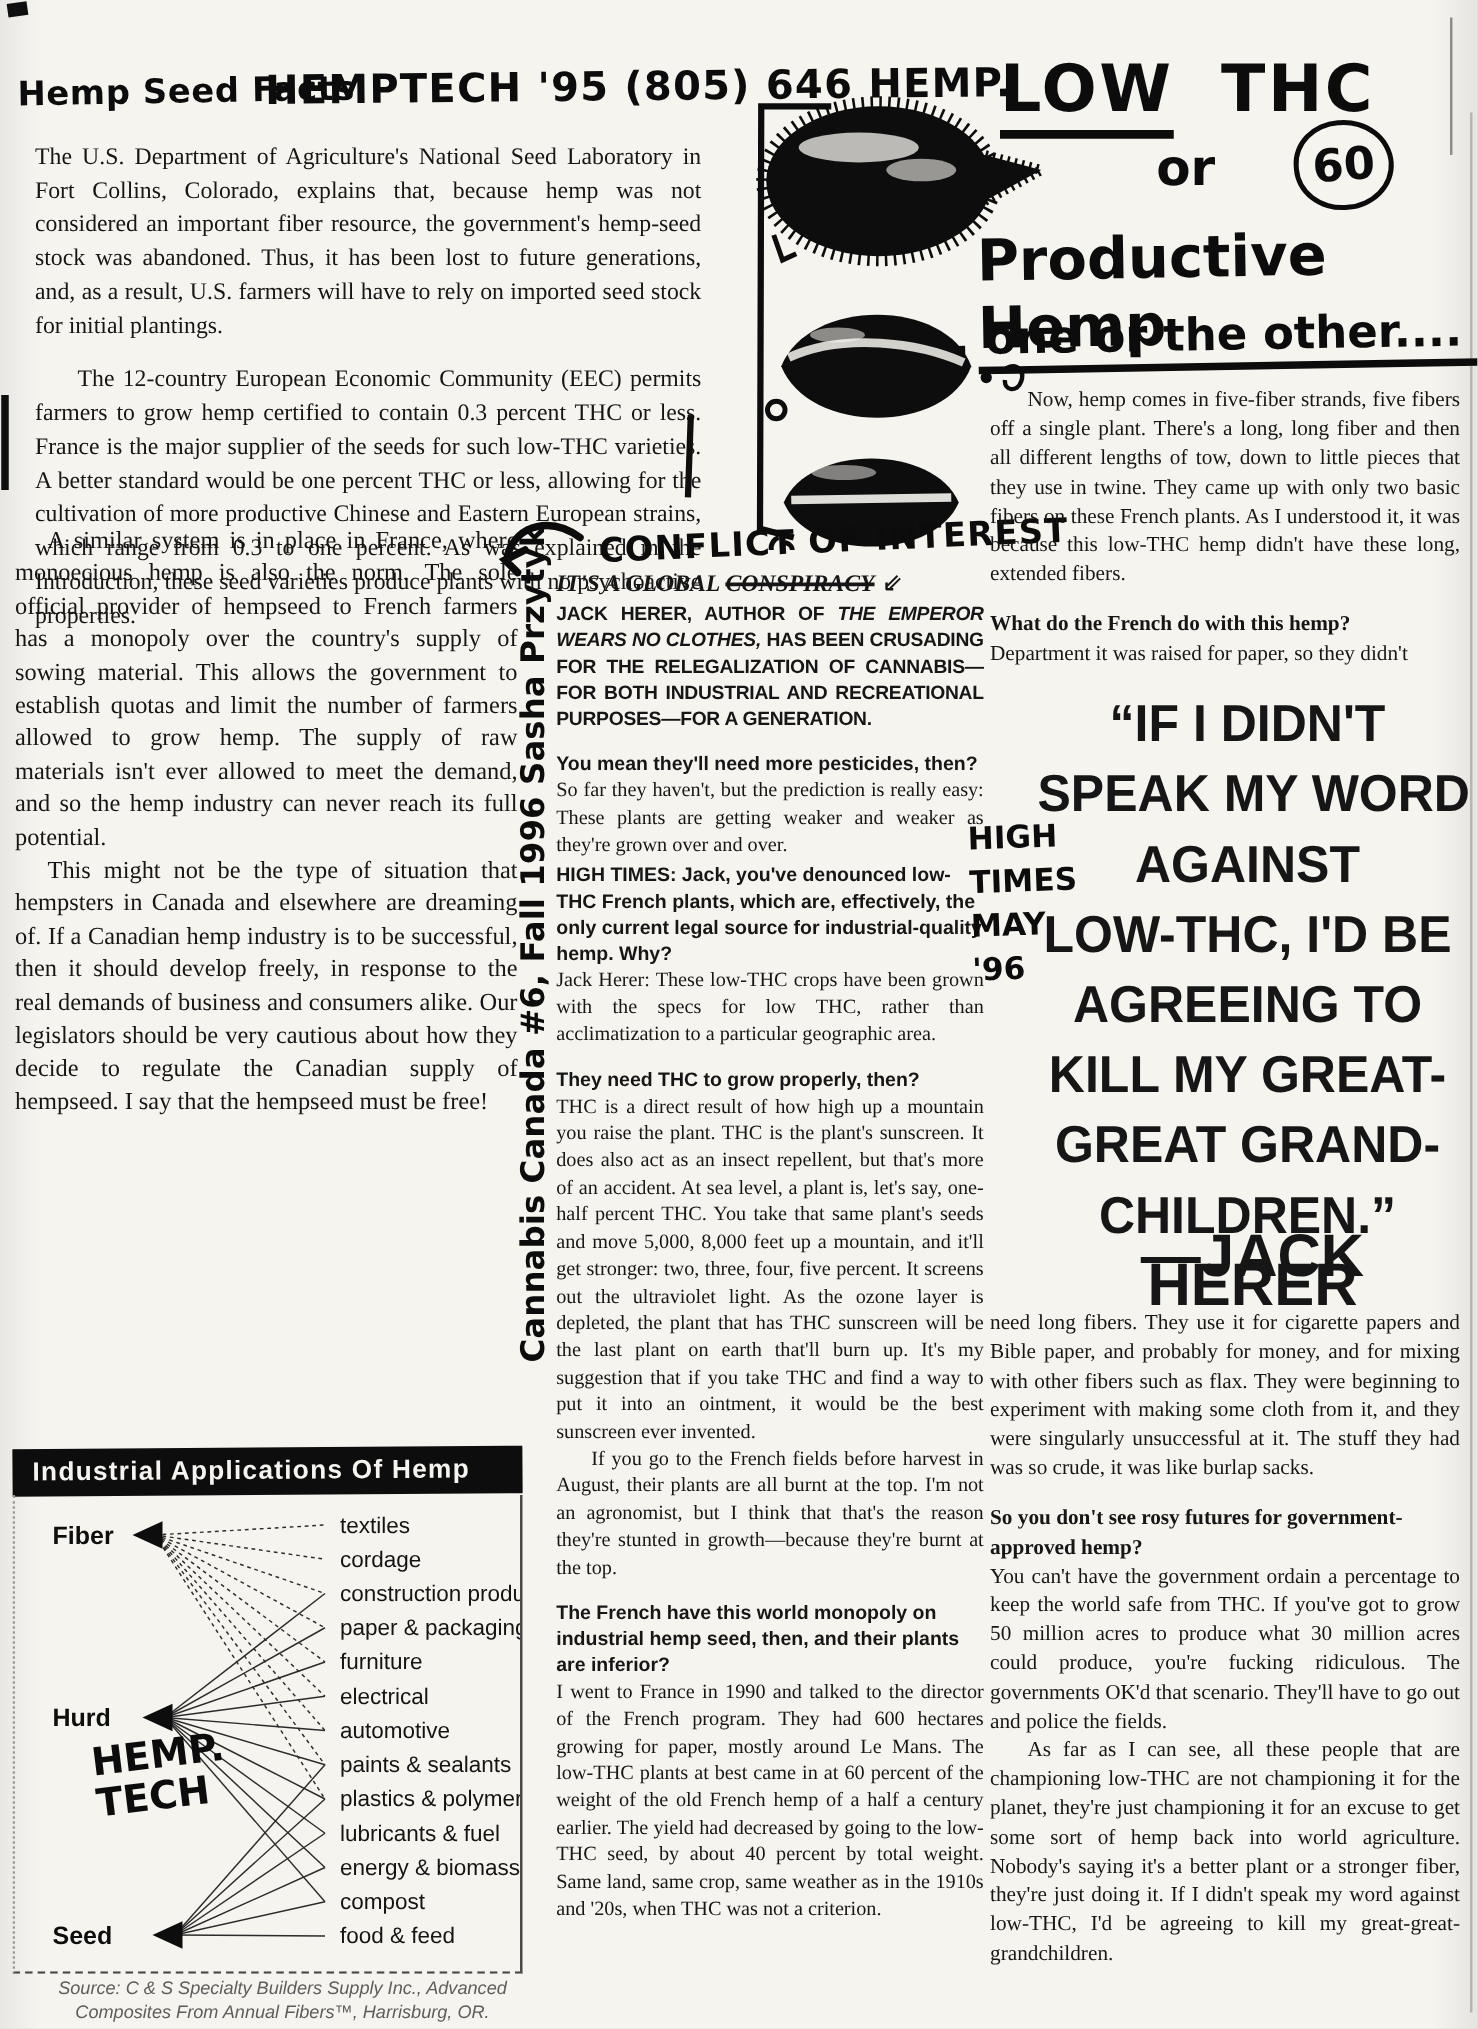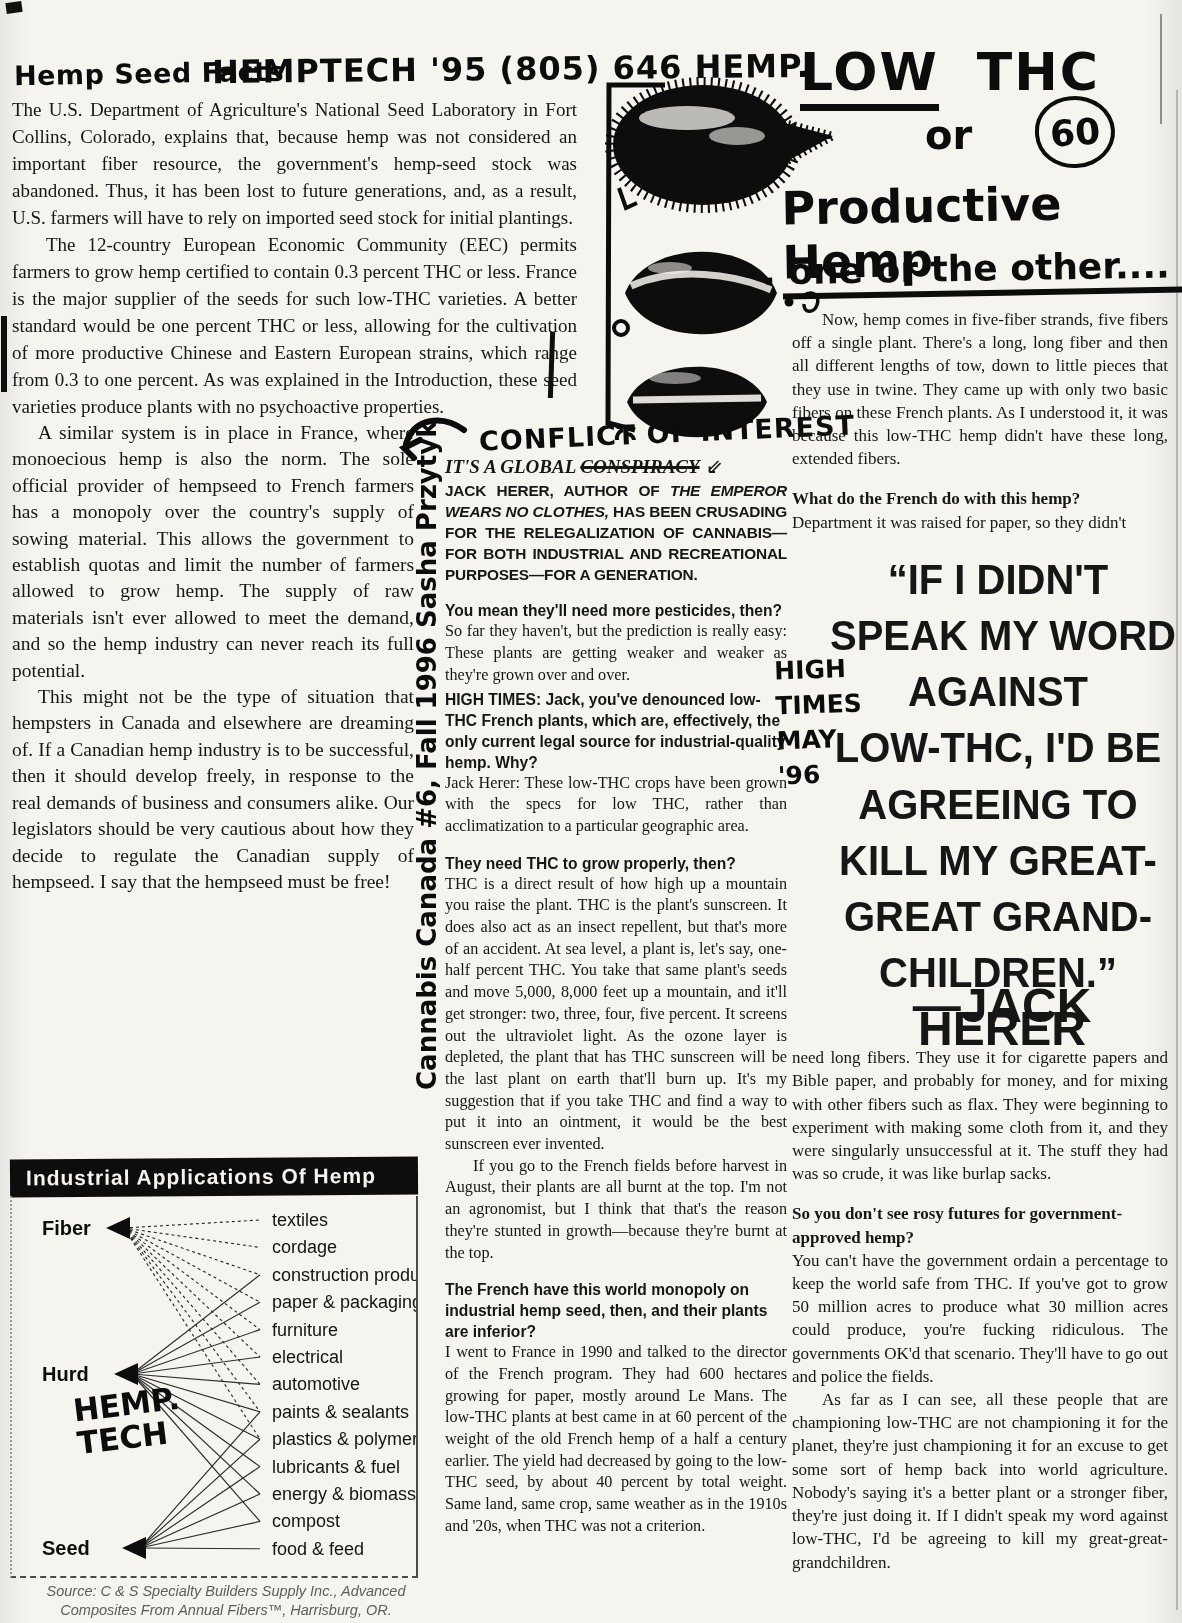--- a/index.html
+++ b/index.html
@@ -5,21 +5,21 @@
   html,body{margin:0;padding:0;background:#dddbd7;}
   .page{position:relative;width:1182px;height:1623px;overflow:hidden;color:#161616;
         background:linear-gradient(90deg,#e9e7e3,#f6f4ef 2.5%,#f6f4ef 97%,#e6e4e0);
         font-family:"Liberation Serif",serif;}
   
   .hand{font-family:"DejaVu Sans",sans-serif;font-weight:700;color:#0c0c0c;}
   
   .hsf-title{position:absolute;left:14px;top:58px;font-size:27px;transform:rotate(-1deg);letter-spacing:.5px;}
   .hsf-title2{position:absolute;left:212px;top:50px;font-size:32px;transform:rotate(-.6deg);letter-spacing:1px;}
   .tl-body{position:absolute;left:12px;top:96px;width:565px;font-size:19px;line-height:27px;text-align:justify;}
-  .tl-body p{margin:0;}
+  .tl-body p{margin:16px;}
   .tl-body p.indent{text-indent:34px;}
   .mark-bar{position:absolute;background:#0e0e0e;}
   
   .seeds-svg{position:absolute;left:575px;top:40px;}
   
   .tr-line1{position:absolute;left:800px;top:42px;font-size:52px;letter-spacing:2px;}
   .tr-line1 .u{border-bottom:7px solid #0c0c0c;padding-bottom:2px;margin-right:38px;}
   .tr-or{position:absolute;left:925px;top:112px;font-size:40px;}
   .badge-60{position:absolute;left:1035px;top:96px;width:72px;height:64px;border:4px solid #0c0c0c;
             border-radius:48% 52% 50% 50%;display:flex;align-items:center;justify-content:center;

